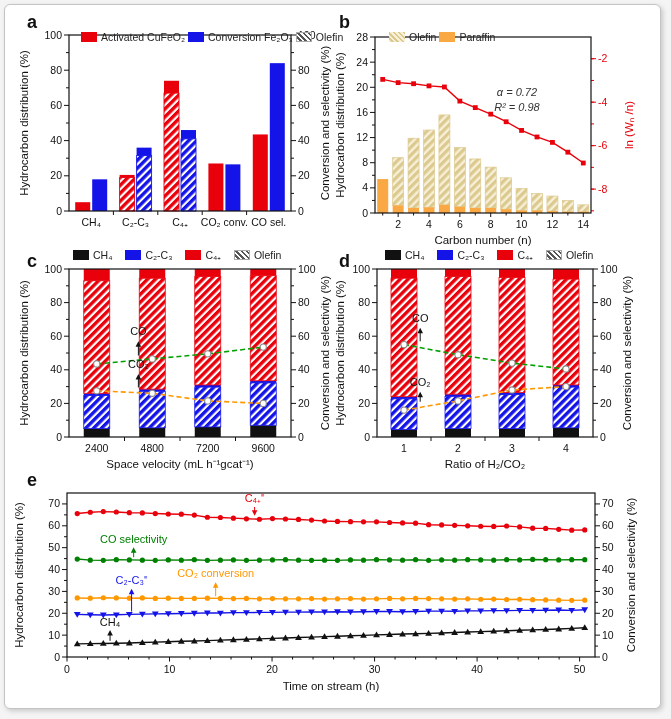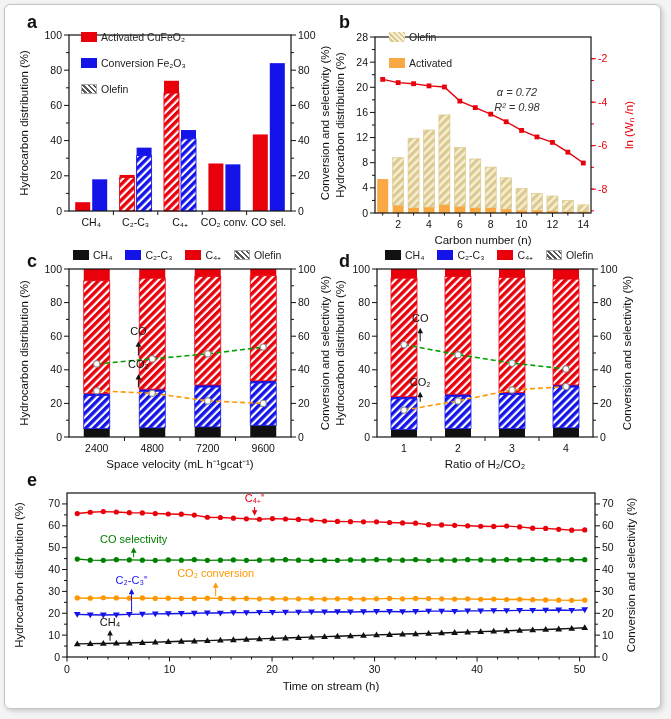--- a/index.html
+++ b/index.html
@@ -2,21 +2,21 @@
 <html><head>
 <meta charset="utf-8">
 <style>
   html,body{margin:0;padding:0;background:#fdfdfd;}
   .stage{position:relative;width:671px;height:719px;background:#f4f4f4;font-family:"Liberation Sans",sans-serif;overflow:hidden;}
   .card{position:absolute;left:4px;top:4px;width:655px;height:703px;background:#ffffff;border:1px solid #c4c4c4;border-radius:6px;box-shadow:2px 2px 5px rgba(0,0,0,0.18);}
   .panel-letter{position:absolute;font-weight:bold;font-size:18px;color:#111;line-height:1;}
   svg{position:absolute;}
   svg text{font-family:"Liberation Sans",sans-serif;}
   .legend{position:absolute;display:flex;font-size:10.5px;color:#222;}
-  .legend.vert{flex-direction:column;gap:14px;}
+  .legend.vert{flex-direction:row;gap:3px;}
   .legend.horiz{flex-direction:row;gap:13px;}
   .legend-item{display:flex;align-items:center;gap:4px;white-space:nowrap;}
   .sw{width:16px;height:10px;display:inline-block;flex:0 0 auto;}
   .sw-red{background:#e8000b;}
   .sw-blue{background:#1414e8;}
   .sw-black{background:#111;}
   .sw-orange{background:#f9a843;}
   .sw-hatch{background:repeating-linear-gradient(45deg,#ffffff,#ffffff 2px,#555 2px,#555 3.6px);border:1px solid #aaa;box-sizing:border-box;}
   .sw-tanhatch{background:repeating-linear-gradient(45deg,#f7f0d8,#f7f0d8 2px,#dcc98e 2px,#dcc98e 3.6px);}
 </style>
@@ -725,21 +725,21 @@
           <span>Olefin</span>
         </div>
       </div>
     <div id="legend-b" class="legend vert" style="left:384px;top:26px;">
         <div class="legend-item">
           <span class="sw sw-tanhatch"></span>
           <span>Olefin</span>
         </div>
         <div class="legend-item">
           <span class="sw sw-orange"></span>
-          <span>Activated</span>
+          <span>Paraffin</span>
         </div>
       </div>
     <div id="legend-c" class="legend horiz" style="left:68px;top:243px;">
         <div class="legend-item">
           <span class="sw sw-black"></span>
           <span>CH₄</span>
         </div>
         <div class="legend-item">
           <span class="sw sw-blue"></span>
           <span>C₂-C₃</span>

